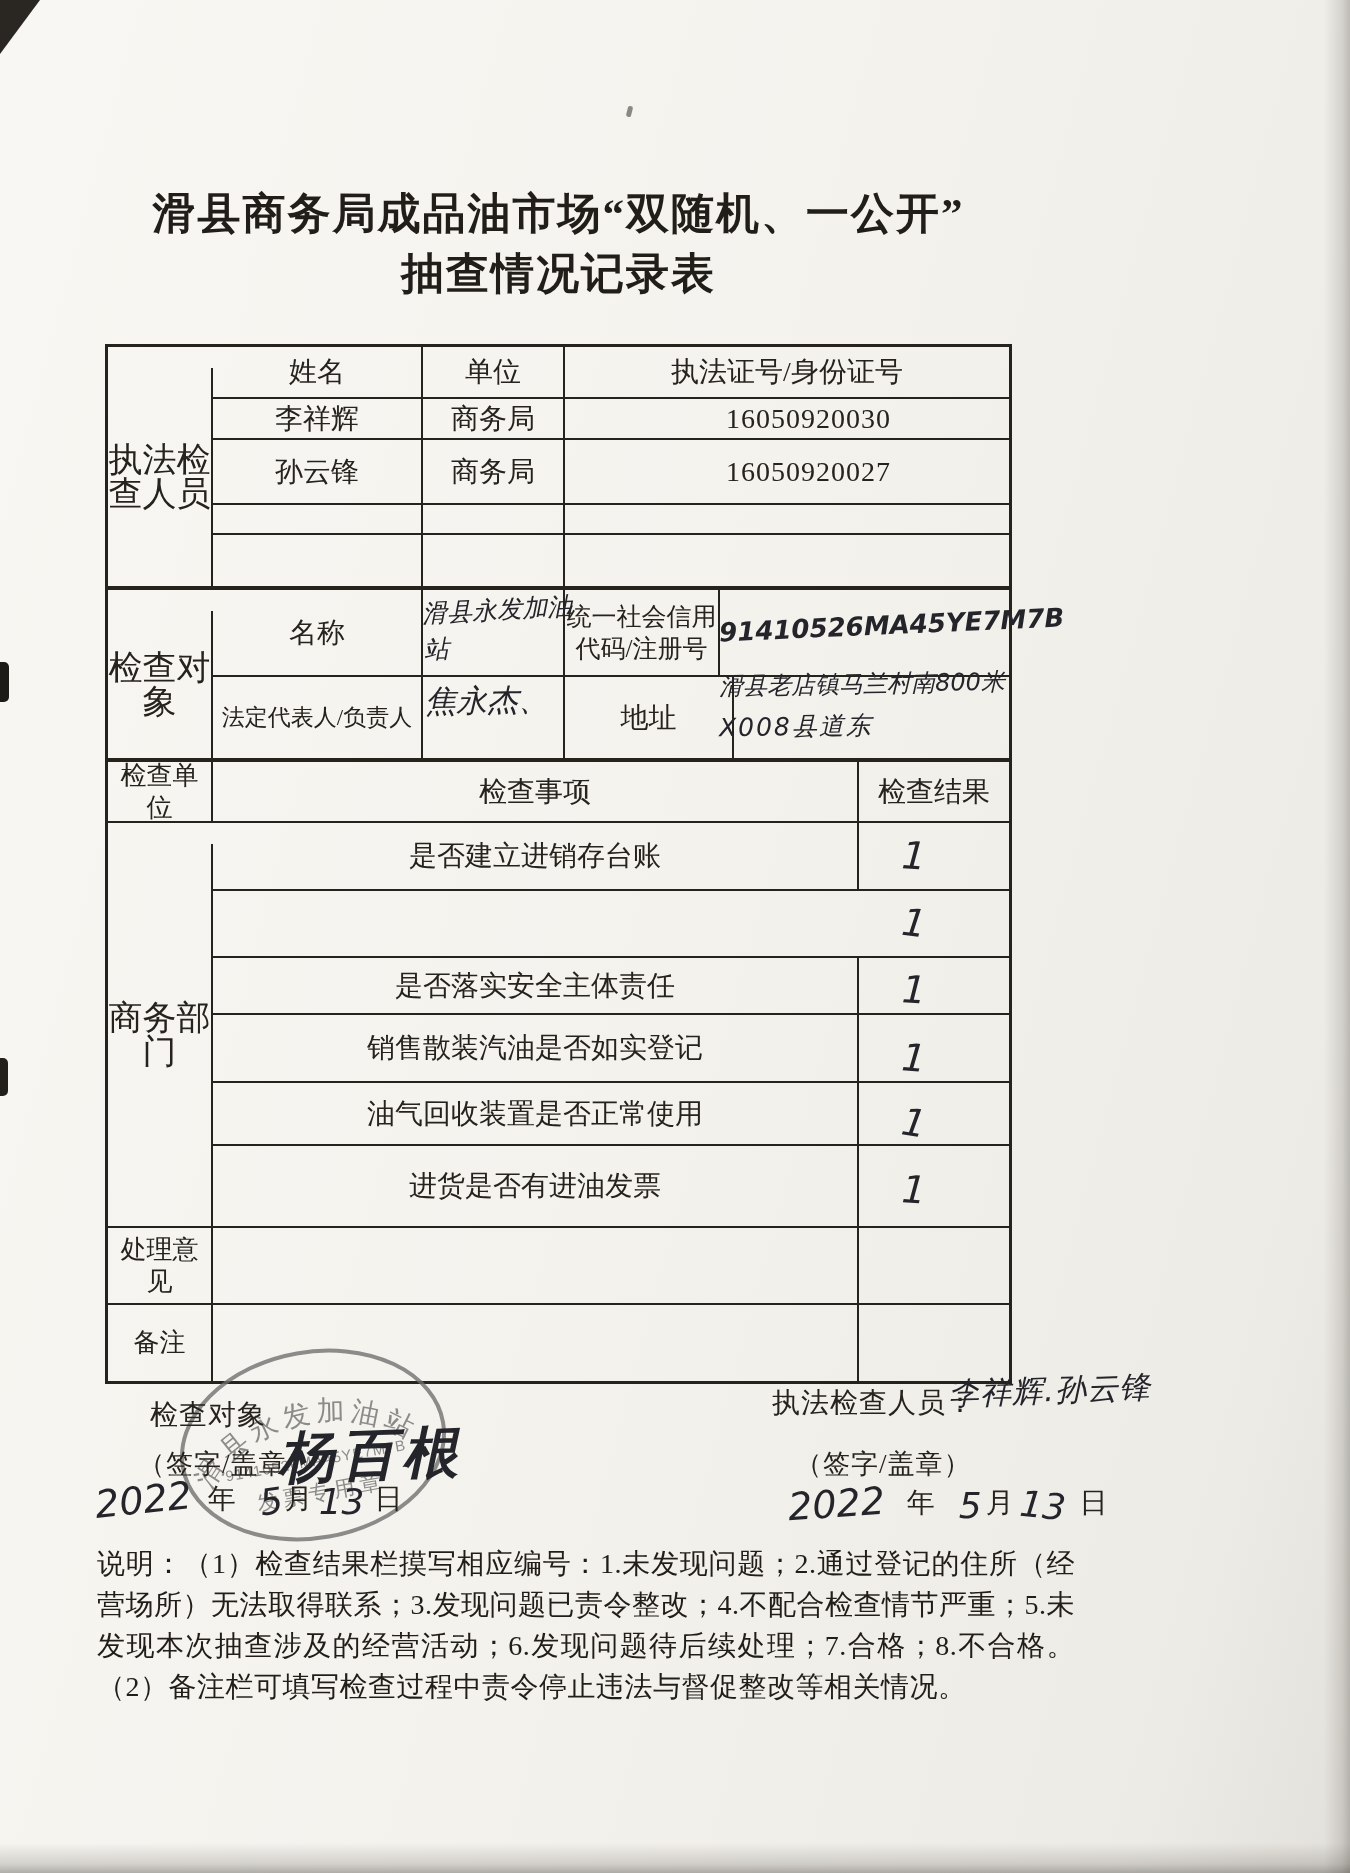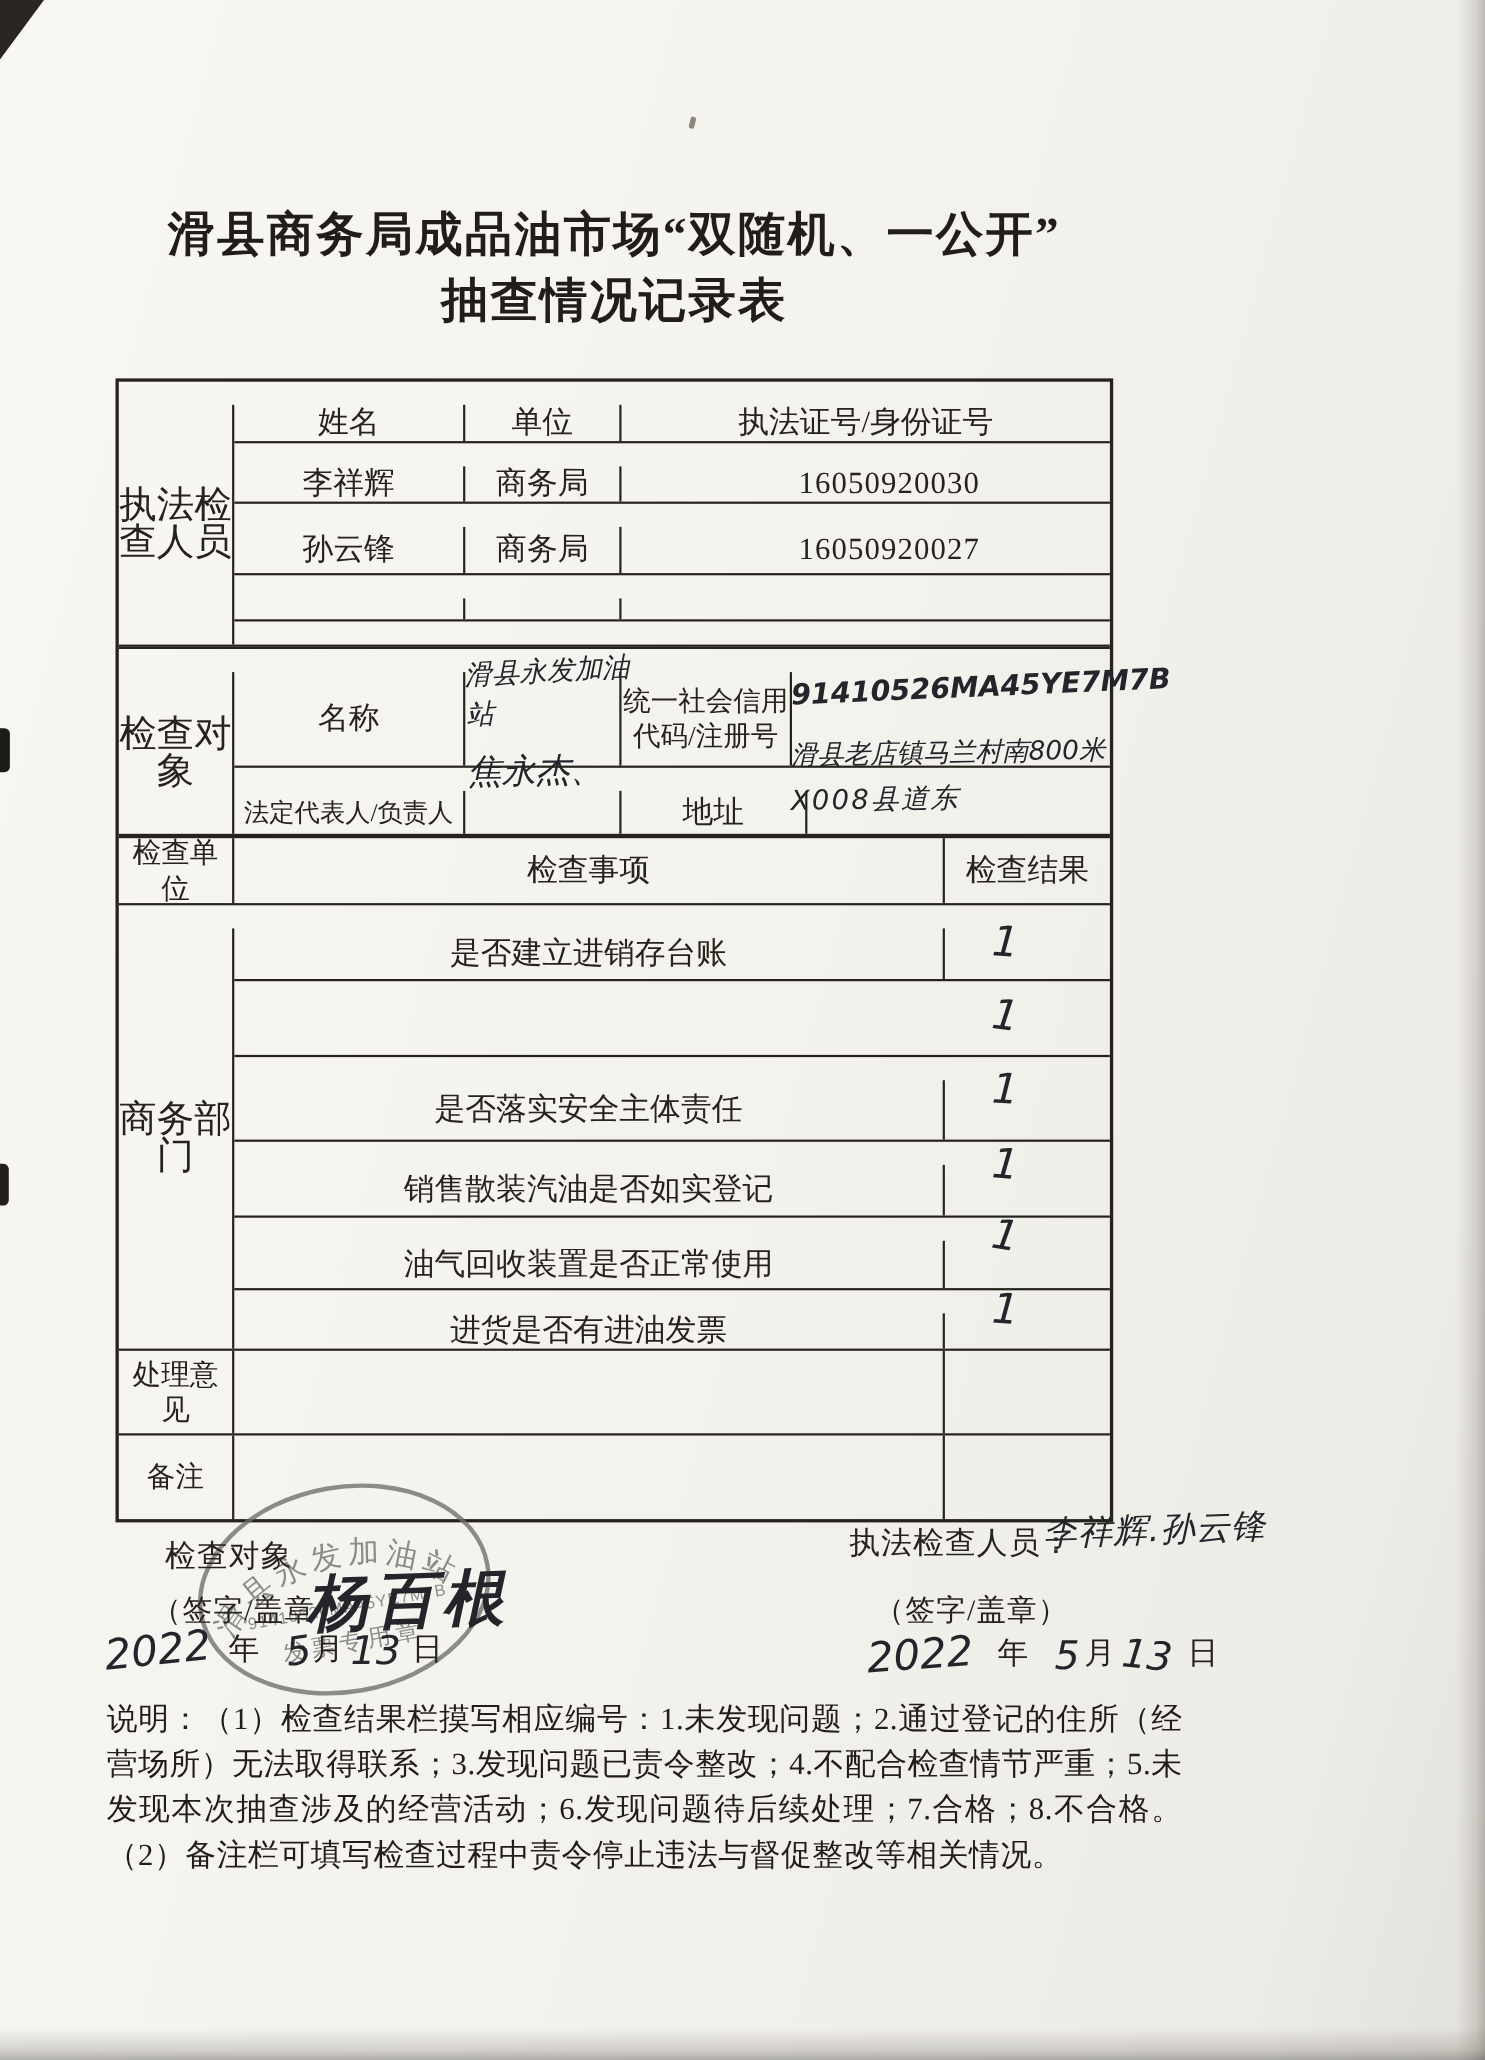--- a/index.html
+++ b/index.html
@@ -29,21 +29,21 @@
   
   .tbl { position:absolute; left:105px; top:344px; width:907px; height:1040px;
     border:3px solid #26221c; box-sizing:border-box; font-size:28px; }
   .tbl * { box-sizing:border-box; }
   .sec { display:flex; border-bottom:2px solid #26221c; }
   .sec.last { border-bottom:none; }
   .thick { border-top:2px solid #26221c; }
   .lcol { flex:0 0 105px; width:105px; border-right:2px solid #26221c;
     display:flex; align-items:center; justify-content:center; text-align:center; font-size:34px; line-height:34px;margin-top:21px; }
   .rcol { flex:1 1 auto; display:flex; flex-direction:column; }
-  .rr { display:flex; border-bottom:2px solid #26221c;margin-top:21px; }
+  .rr { display:flex; border-bottom:2px solid #26221c; }
   .rr:last-child { border-bottom:none; }
   .c { border-right:2px solid #26221c; display:flex; align-items:center; justify-content:center;
     text-align:center; line-height:32px; }
   .c:last-child { border-right:none; }
   .grow { flex:1 1 auto; }
   .f25 { font-size:25px; }
   .f23 { font-size:23px; }
   .num { letter-spacing:1px;padding-left:43px; }
 
   
@@ -152,21 +152,21 @@
     <div class="sec" style="height:405px">
       <div class="lcol">商务部门</div>
       <div class="rcol">
         <div class="rr" style="height:68px">
           <div class="c" style="width:646px">是否建立进销存台账</div>
           <div class="c grow"></div>
         </div>
         <div class="rr" style="height:67px">
           <div class="c grow"></div>
         </div>
-        <div class="rr" style="height:79px">
+        <div class="rr" style="height:57px">
           <div class="c" style="width:646px">是否落实安全主体责任</div>
           <div class="c grow"></div>
         </div>
         <div class="rr" style="height:68px">
           <div class="c" style="width:646px">销售散装汽油是否如实登记</div>
           <div class="c grow"></div>
         </div>
         <div class="rr" style="height:63px">
           <div class="c" style="width:646px">油气回收装置是否正常使用</div>
           <div class="c grow"></div>

